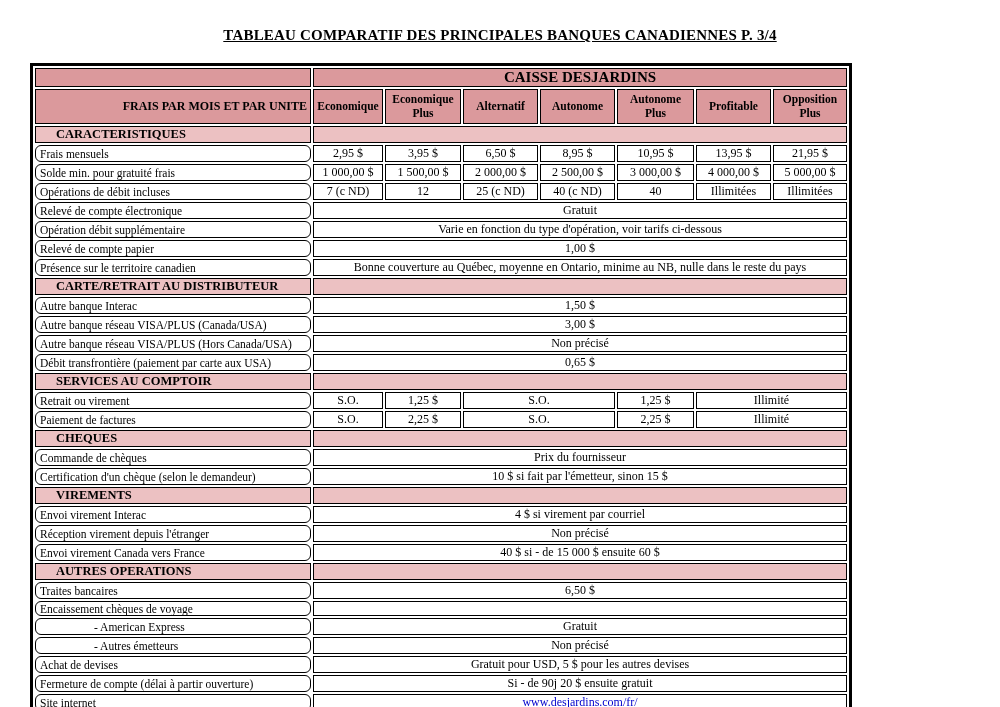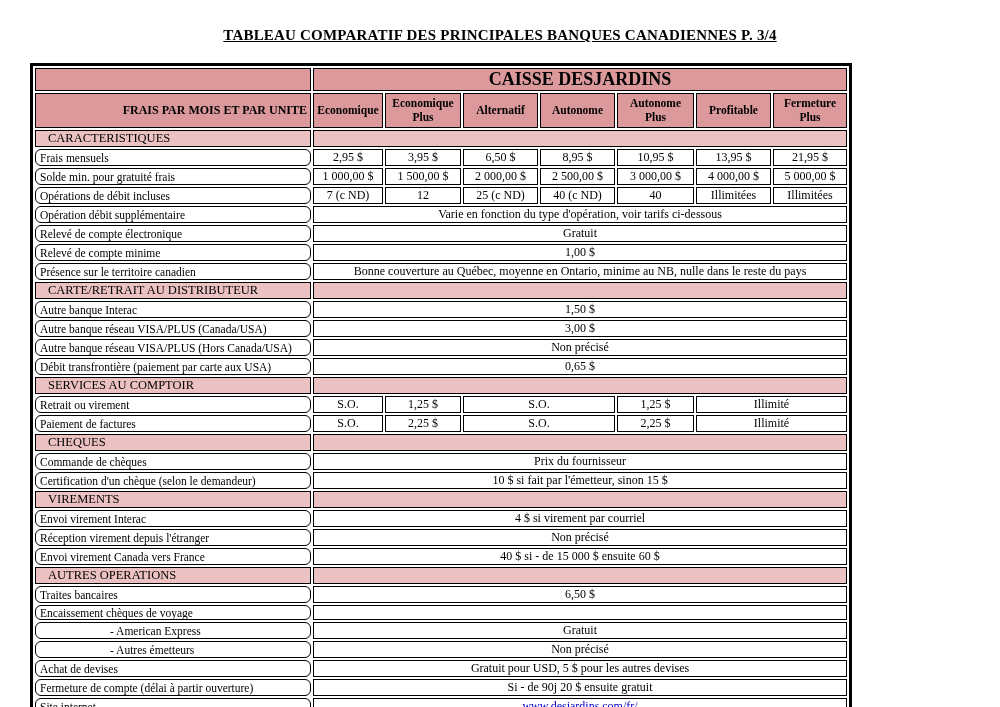--- a/index.html
+++ b/index.html
@@ -23,35 +23,35 @@
     border:3px solid #000;background:#fff;
   }
   td,th{
     border:1px solid #000;overflow:hidden;white-space:nowrap;
     padding:0 3px;vertical-align:middle;
   }
   thead th{
     background:var(--header-pink);font-weight:bold;font-size:12px;
   }
   .corner{height:13px;}
-  .group-header{font-size:18px;height:13px;}
+  .group-header{font-size:15px;height:13px;}
   .label-header{font-size:12px;text-align:right;}
   .col-header{
     white-space:normal;font-size:11.5px;line-height:1.2;
     height:33px;text-align:center;padding:0 1px;
   }
   .section-label{
-    background:var(--section-pink);font-weight:normal;font-size:12.5px;
-    height:15px;text-align:left;padding-left:12px;
+    background:var(--section-pink);font-weight:bold;font-size:12.5px;
+    height:15px;text-align:left;padding-left:20px;
   }
   .section-fill{background:var(--section-pink);}
   .row-label{
     font-size:11.5px;height:13px;text-align:left;padding-left:4px;background:#fff;border-radius:6px;
   }
-  .row-label.indent{padding-left:74px;}
+  .row-label.indent{padding-left:58px;}
   .value-cell{
     font-size:12px;height:13px;text-align:center;background:#fff;
   }
   .site-link{color:var(--link-blue);text-decoration:underline;cursor:pointer;}
 </style>
 </head>
 <body>
 
 <div class="page">
 
@@ -74,21 +74,21 @@
         <th class="group-header" colspan="7">CAISSE DESJARDINS</th>
       </tr>
       <tr>
         <th class="label-header">FRAIS PAR MOIS ET PAR UNITE</th>
         <th class="col-header">Economique</th>
         <th class="col-header">Economique Plus</th>
         <th class="col-header">Alternatif</th>
         <th class="col-header">Autonome</th>
         <th class="col-header">Autonome Plus</th>
         <th class="col-header">Profitable</th>
-        <th class="col-header">Fermeture Plus</th>
+        <th class="col-header">Opposition Plus</th>
       </tr>
     </thead>
     <tbody>
         <tr>
           <td class="section-label">CARACTERISTIQUES</td>
           <td class="section-fill" colspan="7"></td>
         </tr>
         <tr>
           <td class="row-label">Frais mensuels</td>
           <td class="value-cell">2,95 $</td>
@@ -113,29 +113,29 @@
           <td class="row-label">Opérations de débit incluses</td>
           <td class="value-cell">7 (c ND)</td>
           <td class="value-cell">12</td>
           <td class="value-cell">25 (c ND)</td>
           <td class="value-cell">40 (c ND)</td>
           <td class="value-cell">40</td>
           <td class="value-cell">Illimitées</td>
           <td class="value-cell">Illimitées</td>
         </tr>
         <tr>
+          <td class="row-label">Relevé de compte électronique</td>
+          <td class="value-cell" colspan="7">Gratuit</td>
+        </tr>
+        <tr>
           <td class="row-label">Opération débit supplémentaire</td>
           <td class="value-cell" colspan="7">Varie en fonction du type d'opération, voir tarifs ci-dessous</td>
         </tr>
         <tr>
-          <td class="row-label">Relevé de compte électronique</td>
-          <td class="value-cell" colspan="7">Gratuit</td>
-        </tr>
-        <tr>
-          <td class="row-label">Relevé de compte minime</td>
+          <td class="row-label">Relevé de compte papier</td>
           <td class="value-cell" colspan="7">1,00 $</td>
         </tr>
         <tr>
           <td class="row-label">Présence sur le territoire canadien</td>
           <td class="value-cell" colspan="7">Bonne couverture au Québec, moyenne en Ontario, minime au NB, nulle dans le reste du pays</td>
         </tr>
         <tr>
           <td class="section-label">CARTE/RETRAIT AU DISTRIBUTEUR</td>
           <td class="section-fill" colspan="7"></td>
         </tr>

